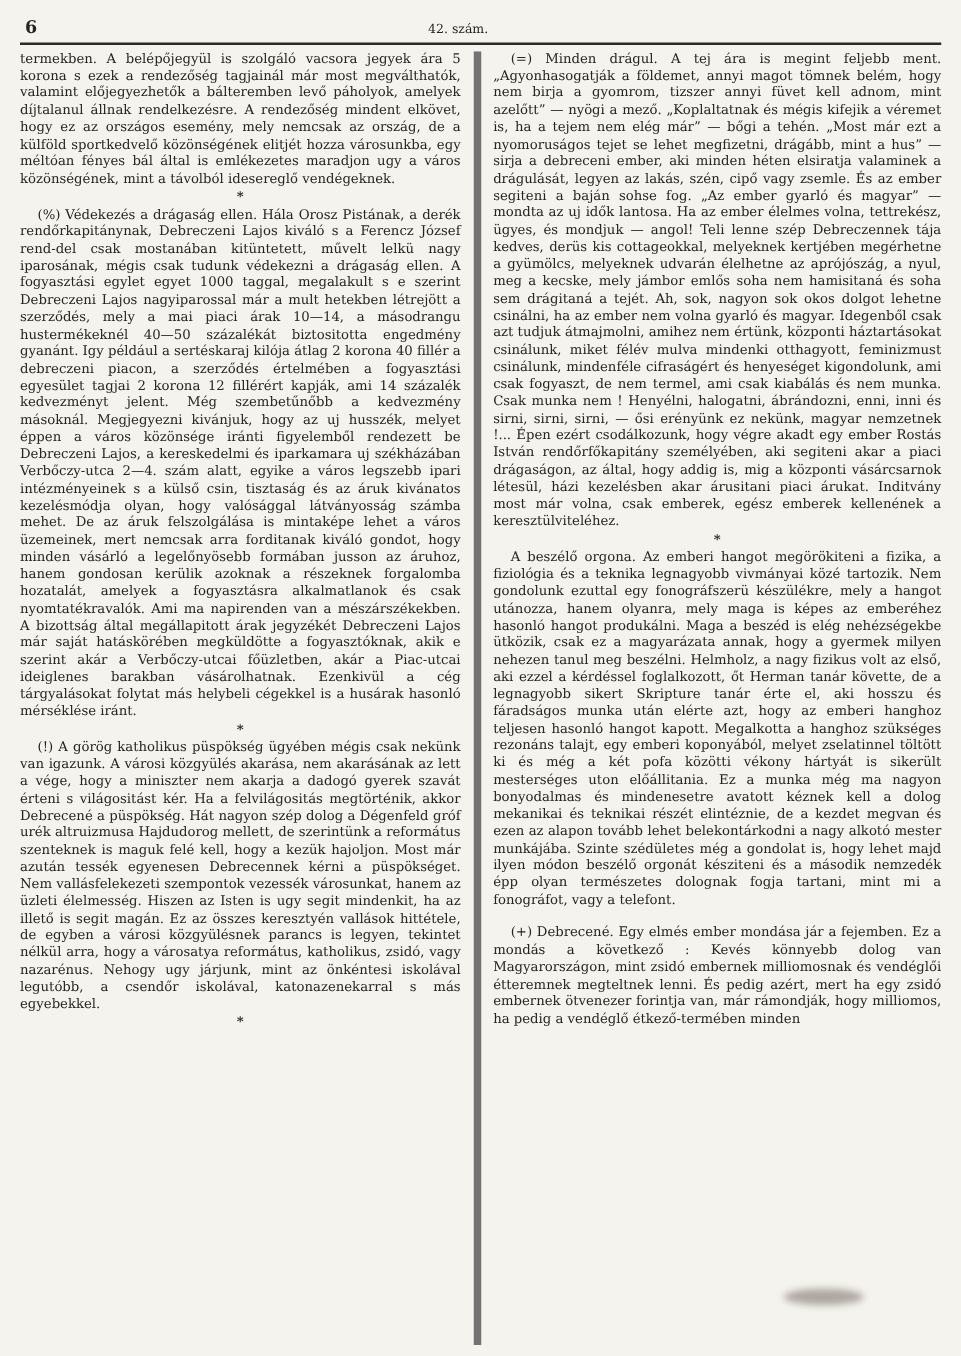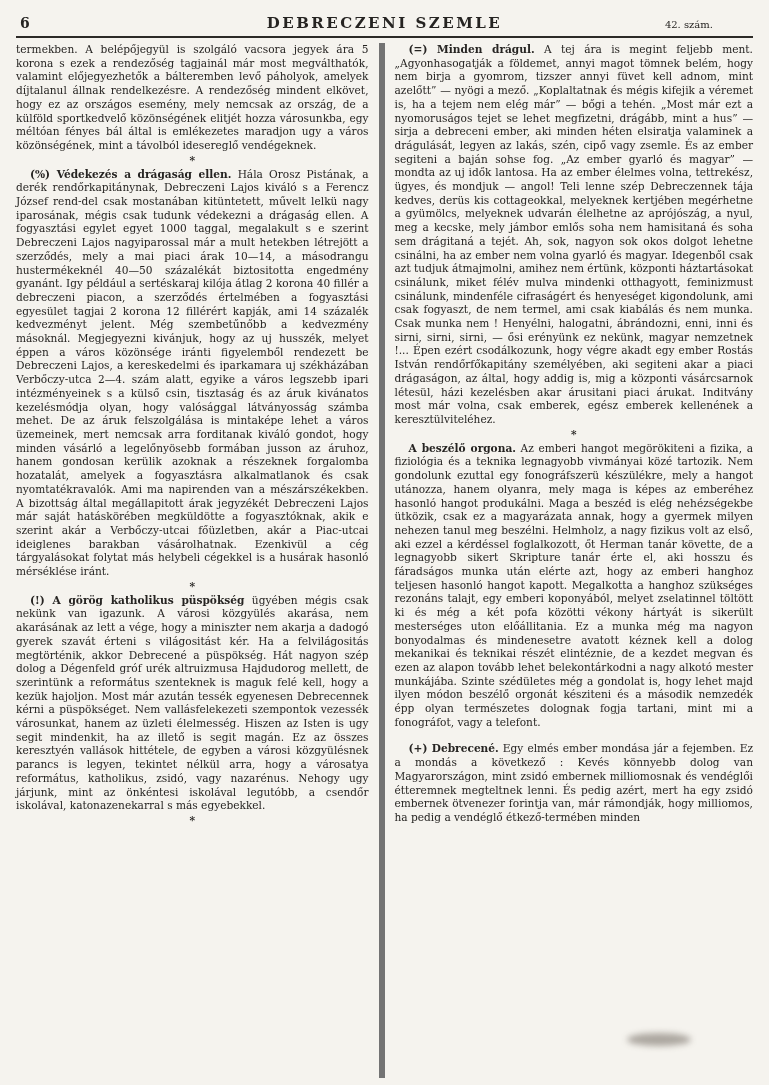--- a/index.html
+++ b/index.html
@@ -32,41 +32,40 @@
   .col {
     width: 50%;
     font-size: 10.6px;
     line-height: 13.7px;
     text-align: justify;
   }
   .col-left { padding: 0 10px 0 2px; border-right: 6px solid #737373; }
   .col-right { padding: 0 2px 0 10px; }
   p { margin: 0; text-indent: 14px; }
   p.no-indent { text-indent: 0; }
-  .lead { font-weight: bold; margin-top: 44px; }
+  .lead { font-weight: normal; margin-top: 44px; }
   .sep { text-align: center; text-indent: 0; line-height: 15px; font-weight: bold; }
   .gap { height: 13px; }
   .ink-smudge {
     position: absolute;
     right: 78px; bottom: 32px;
     width: 64px; height: 13px;
     background: rgba(55, 45, 35, 0.38);
     border-radius: 50%;
     filter: blur(3px);
     pointer-events: none;
   }
 </style>
 </head>
 <body>
 
 <div class="page">
 
   <div class="header">
     <span class="page-number">6</span>
-    <span class="journal-title">DEBRECZENI SZEMLE</span>
     <span class="issue">42. szám.</span>
   </div>
   <div class="header-rule"></div>
 
   <div class="columns">
 
     <div class="col col-left">
       <p class="no-indent">termekben. A belépőjegyül is szolgáló vacsora jegyek ára 5 korona s ezek a rendezőség tagjainál már most megválthatók, valamint előjegyezhetők a bálteremben levő páholyok, amelyek díjtalanul állnak rendelkezésre. A rendezőség mindent elkövet, hogy ez az országos esemény, mely nemcsak az ország, de a külföld sportkedvelő közönségének elitjét hozza városunkba, egy méltóan fényes bál által is emlékezetes maradjon ugy a város közönségének, mint a távolból idesereglő vendégeknek.</p>
       <p class="sep">*</p>
       <p><span class="lead">(%) Védekezés a drágaság ellen.</span> <span>Hála Orosz Pistának, a derék rendőrkapitánynak, Debreczeni Lajos kiváló s a Ferencz József rend-del csak mostanában kitüntetett, művelt lelkü nagy iparosának, mégis csak tudunk védekezni a drágaság ellen. A fogyasztási egylet egyet 1000 taggal, megalakult s e szerint Debreczeni Lajos nagyiparossal már a mult hetekben létrejött a szerződés, mely a mai piaci árak 10—14, a másodrangu hustermékeknél 40—50 százalékát biztositotta engedmény gyanánt. Igy például a sertéskaraj kilója átlag 2 korona 40 fillér a debreczeni piacon, a szerződés értelmében a fogyasztási egyesület tagjai 2 korona 12 fillérért kapják, ami 14 százalék kedvezményt jelent. Még szembetűnőbb a kedvezmény másoknál. Megjegyezni kivánjuk, hogy az uj husszék, melyet éppen a város közönsége iránti figyelemből rendezett be Debreczeni Lajos, a kereskedelmi és iparkamara uj székházában Verbőczy-utca 2—4. szám alatt, egyike a város legszebb ipari intézményeinek s a külső csin, tisztaság és az áruk kivánatos kezelésmódja olyan, hogy valósággal látványosság számba mehet. De az áruk felszolgálása is mintaképe lehet a város üzemeinek, mert nemcsak arra forditanak kiváló gondot, hogy minden vásárló a legelőnyösebb formában jusson az áruhoz, hanem gondosan kerülik azoknak a részeknek forgalomba hozatalát, amelyek a fogyasztásra alkalmatlanok és csak nyomtatékravalók. Ami ma napirenden van a mészárszékekben. A bizottság által megállapitott árak jegyzékét Debreczeni Lajos már saját hatáskörében megküldötte a fogyasztóknak, akik e szerint akár a Verbőczy-utcai főüzletben, akár a Piac-utcai ideiglenes barakban vásárolhatnak. Ezenkivül a cég tárgyalásokat folytat más helybeli cégekkel is a husárak hasonló mérséklése iránt.</span></p>

